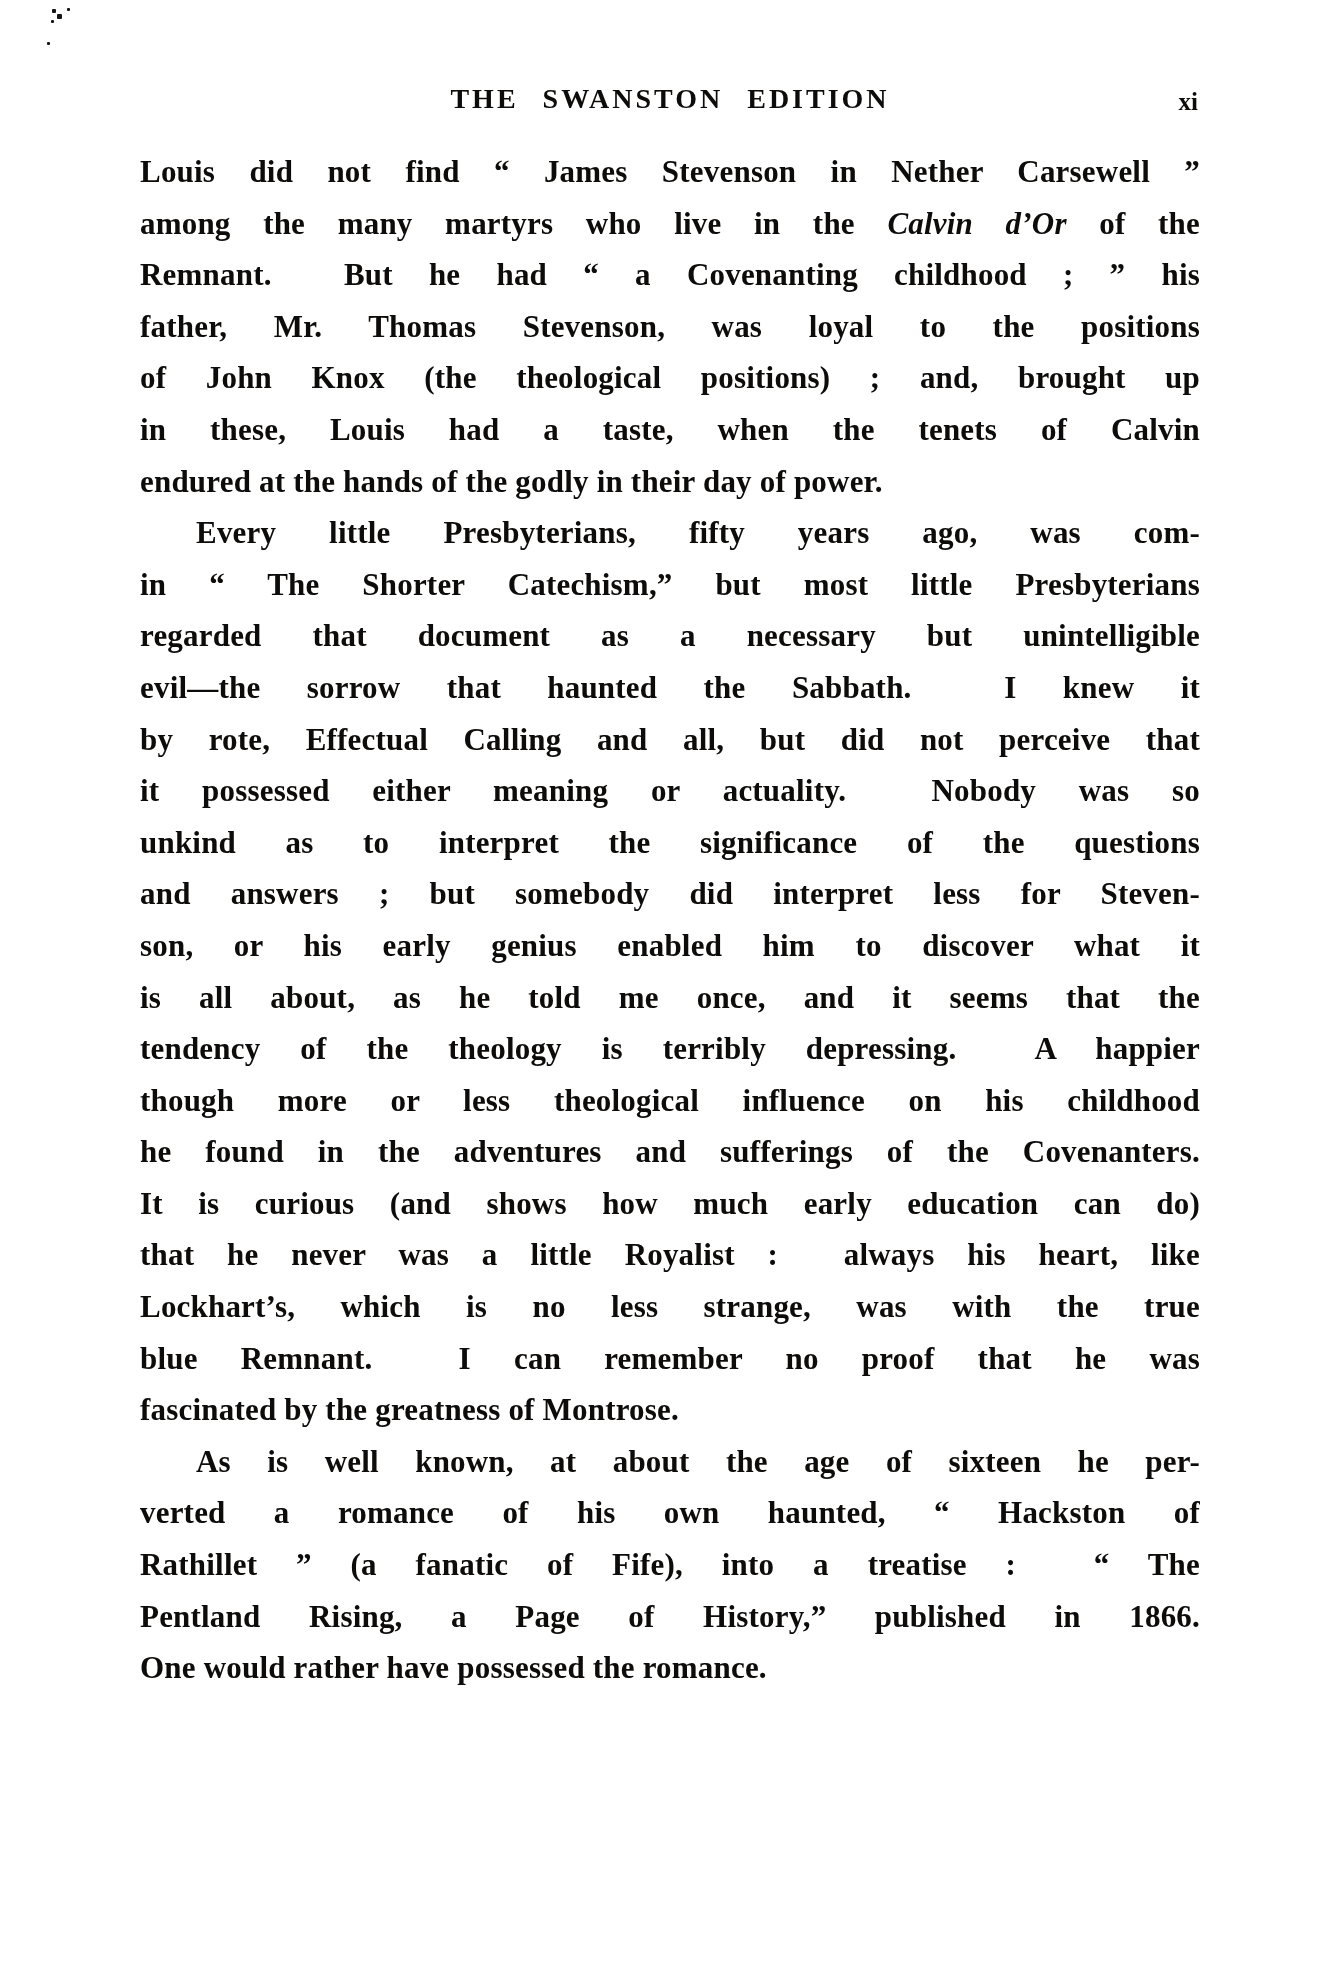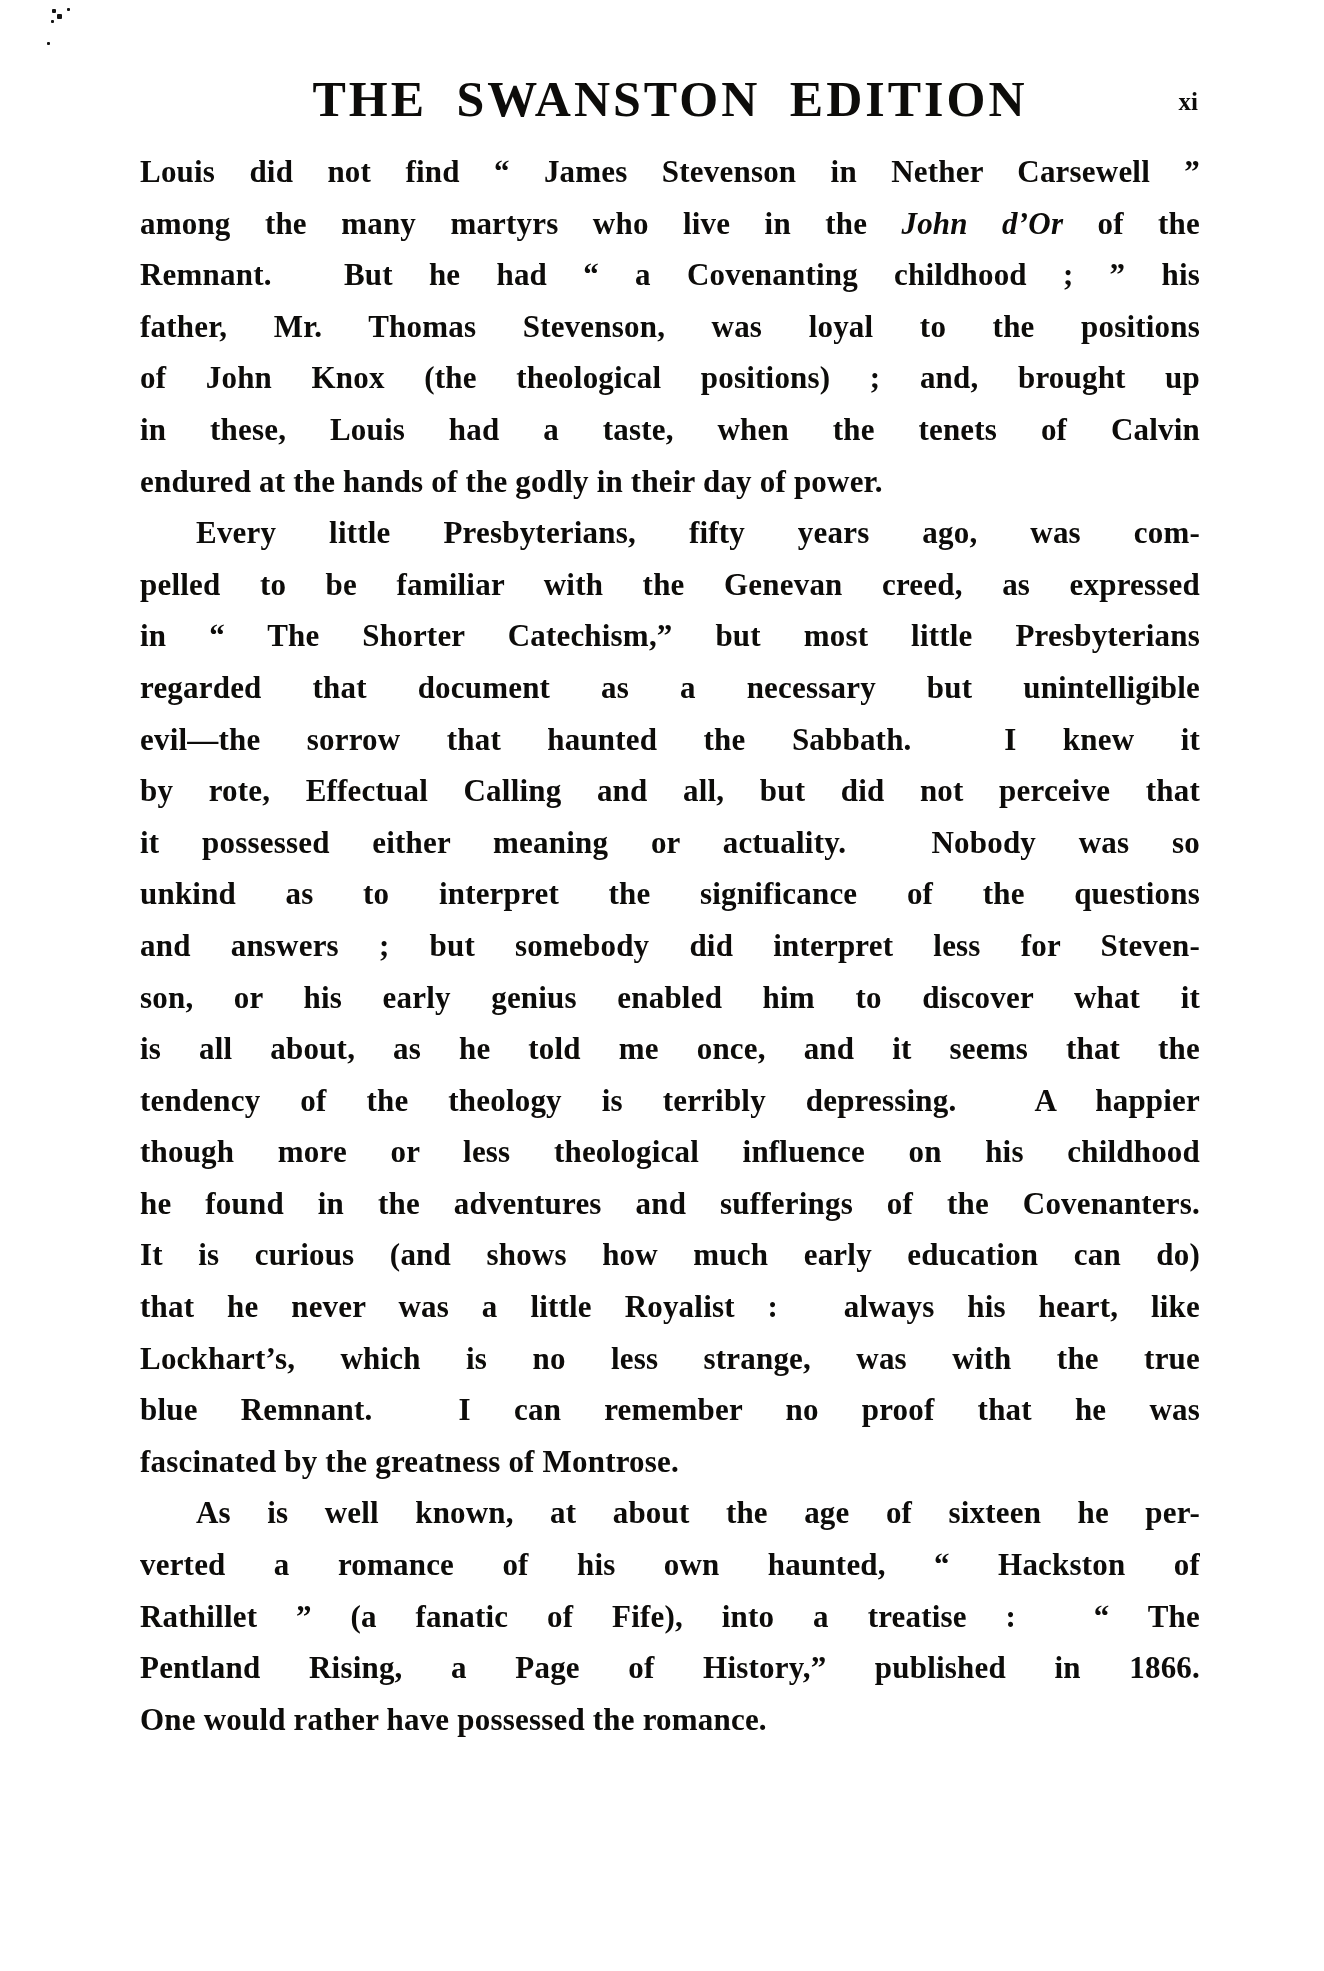--- a/index.html
+++ b/index.html
@@ -18,21 +18,21 @@
   }
   .page-header {
     position: absolute;
     top: 76px;
     left: 140px;
     width: 1060px;
     height: 50px;
   }
   .page-title {
     text-align: center;
-    font-size: 50px;
+    font-size: 28px;
     line-height: 46px;
     font-weight: bold;
     letter-spacing: 3px;
     word-spacing: 14px;
     white-space: nowrap;
   }
   .page-number {
     position: absolute;
     right: 2px;
     top: 6px;
@@ -78,28 +78,27 @@
 
 <div class="page">
 
   <header class="page-header">
     <div class="page-title">THE SWANSTON EDITION</div>
     <div class="page-number">xi</div>
   </header>
 
   <main class="text-body">
       <div class="line"><span>Louis did not find “ James Stevenson in Nether Carsewell ”</span></div>
-      <div class="line"><span>among the many martyrs who live in the </span><em>John d’Or</em><span> of the</span></div>
+      <div class="line"><span>among the many martyrs who live in the </span><em>Calvin d’Or</em><span> of the</span></div>
       <div class="line"><span>Remnant.  But he had “ a Covenanting childhood ; ” his</span></div>
       <div class="line"><span>father, Mr. Thomas Stevenson, was loyal to the positions</span></div>
       <div class="line"><span>of John Knox (the theological positions) ; and, brought up</span></div>
       <div class="line"><span>in these, Louis had a taste, when the tenets of Calvin</span></div>
       <div class="line last"><span>endured at the hands of the godly in their day of power.</span></div>
       <div class="line indent"><span>Every little Presbyterians, fifty years ago, was com-</span></div>
-      <div class="line"><span>pelled to be familiar with the Genevan creed, as expressed</span></div>
       <div class="line"><span>in “ The Shorter Catechism,” but most little Presbyterians</span></div>
       <div class="line"><span>regarded that document as a necessary but unintelligible</span></div>
       <div class="line"><span>evil—the sorrow that haunted the Sabbath.  I knew it</span></div>
       <div class="line"><span>by rote, Effectual Calling and all, but did not perceive that</span></div>
       <div class="line"><span>it possessed either meaning or actuality.  Nobody was so</span></div>
       <div class="line"><span>unkind as to interpret the significance of the questions</span></div>
       <div class="line"><span>and answers ; but somebody did interpret less for Steven-</span></div>
       <div class="line"><span>son, or his early genius enabled him to discover what it</span></div>
       <div class="line"><span>is all about, as he told me once, and it seems that the</span></div>
       <div class="line"><span>tendency of the theology is terribly depressing.  A happier</span></div>

